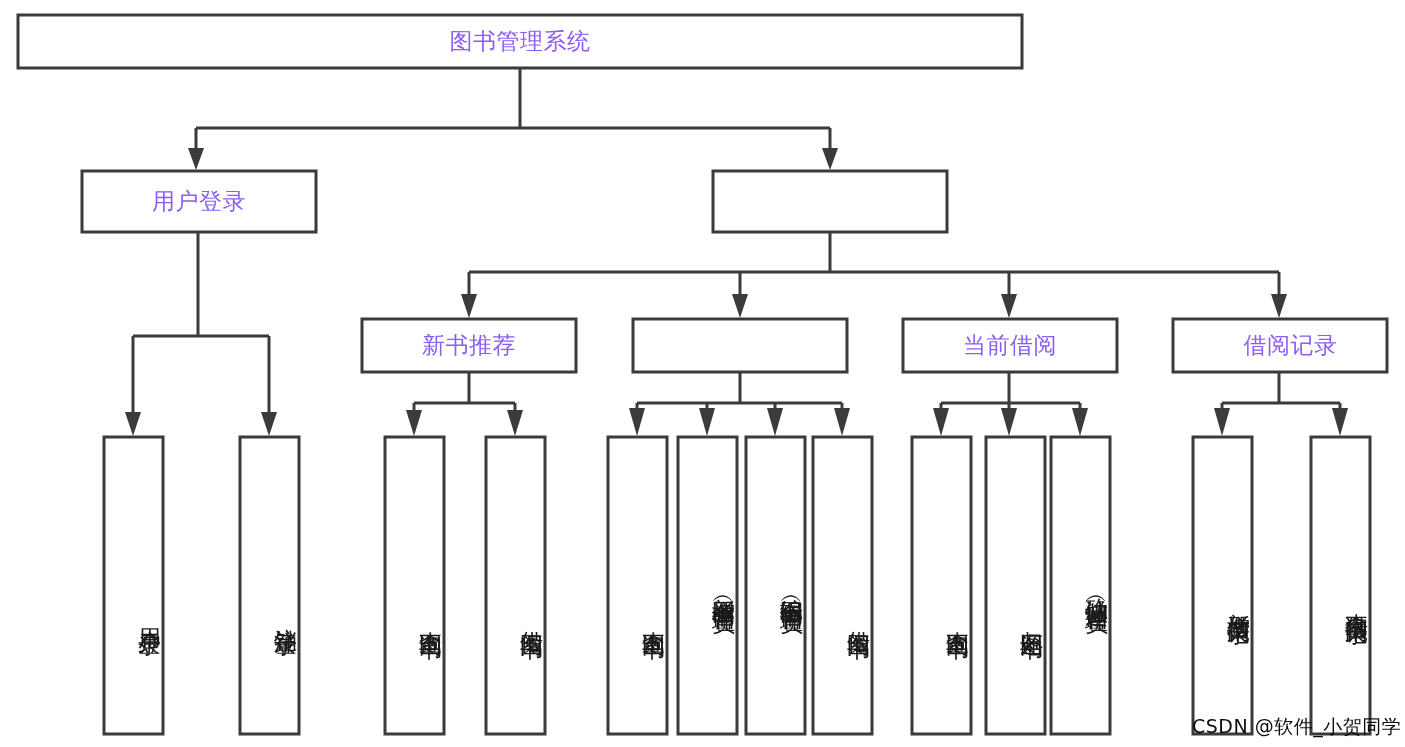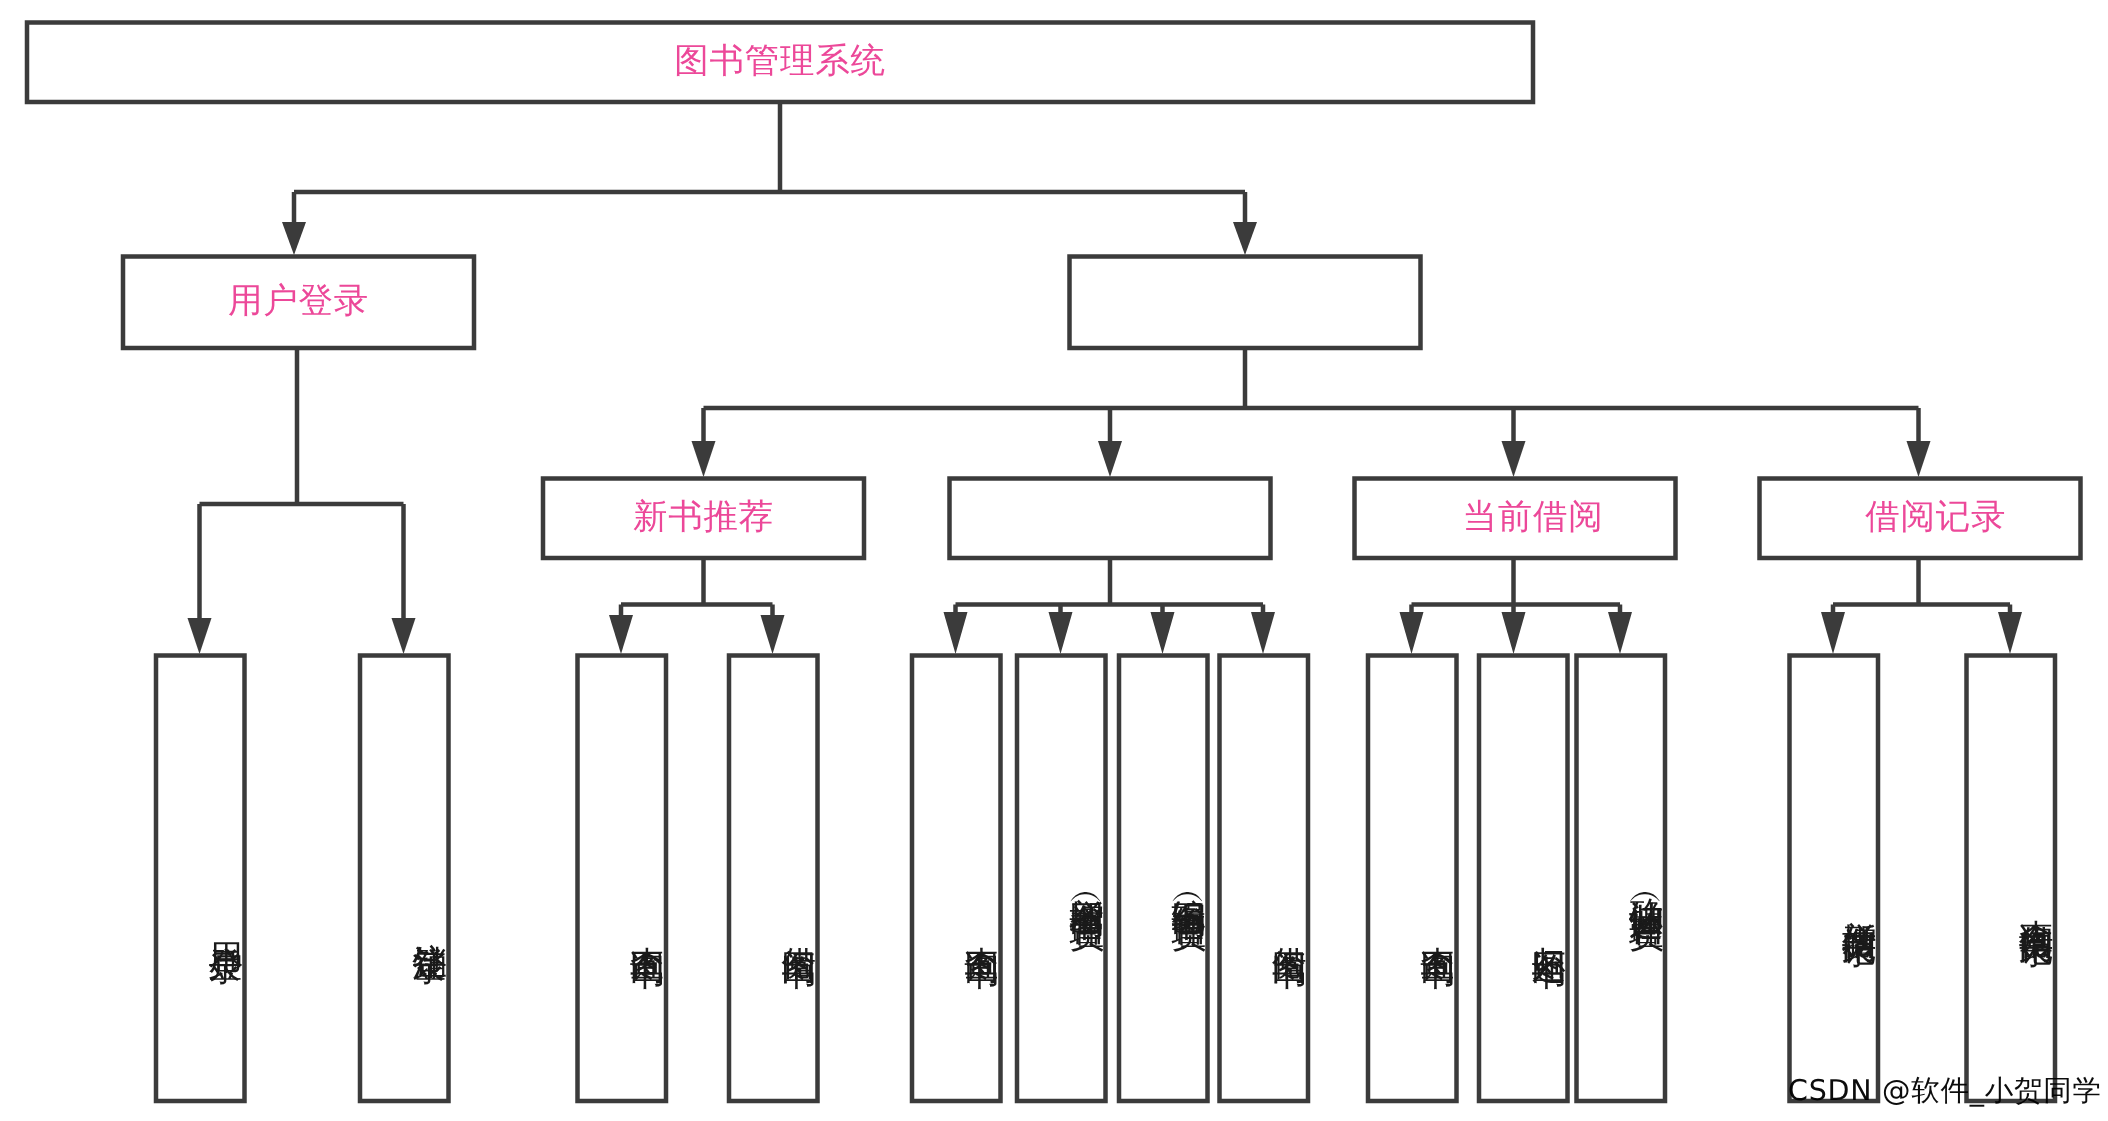--- a/index.html
+++ b/index.html
@@ -39,21 +39,21 @@
   .arrow-head {
     fill: #3b3b3b;
     stroke: none;
   }
   
   .node-label-h {
     position: absolute;
     display: flex;
     align-items: center;
     justify-content: center;
-    color: #ec4899;
+    color: #8b5cf6;
     font-size: 23px;
     line-height: 1.1;
     letter-spacing: 0.5px;
     white-space: nowrap;
     pointer-events: none;
   }
   
   .node-label-v {
     position: absolute;
     display: flex;
@@ -188,21 +188,21 @@
 
     <rect class="node-box" x="1193" y="437" width="59" height="297"></rect>
     <rect class="node-box" x="1311" y="437" width="59" height="297"></rect>
   </svg>
 
   <div class="node-label-h" style="left:18px; top:15px; width:1004px; height:53px;">图书管理系统</div>
 
   <div class="node-label-h" style="left:82px; top:171px; width:234px; height:61px;">用户登录</div>
 
   <div class="node-label-h" style="left:362px; top:319px; width:214px; height:53px;">新书推荐</div>
-  <div class="node-label-h" style="left:903px; top:319px; width:214px; height:53px;margin-left:12px;">当前借阅</div>
+  <div class="node-label-h" style="left:903px; top:319px; width:214px; height:53px;">当前借阅</div>
   <div class="node-label-h" style="left:1173px; top:319px; width:235px; height:53px;">借阅记录</div>
 
   <div class="node-label-v" style="left:104px; top:493px; width:59px; height:241px;">用户登录</div>
   <div class="node-label-v" style="left:240px; top:493px; width:59px; height:241px;">注销登录</div>
 
   <div class="node-label-v" style="left:385px; top:500px; width:59px; height:234px;">查询图书</div>
   <div class="node-label-v" style="left:486px; top:500px; width:59px; height:234px;">借阅图书</div>
 
   <div class="node-label-v" style="left:608px; top:500px; width:59px; height:234px;">查询图书</div>
   <div class="node-label-v" style="left:678px; top:443px; width:59px; height:291px;">新增图书（管理员）</div>

